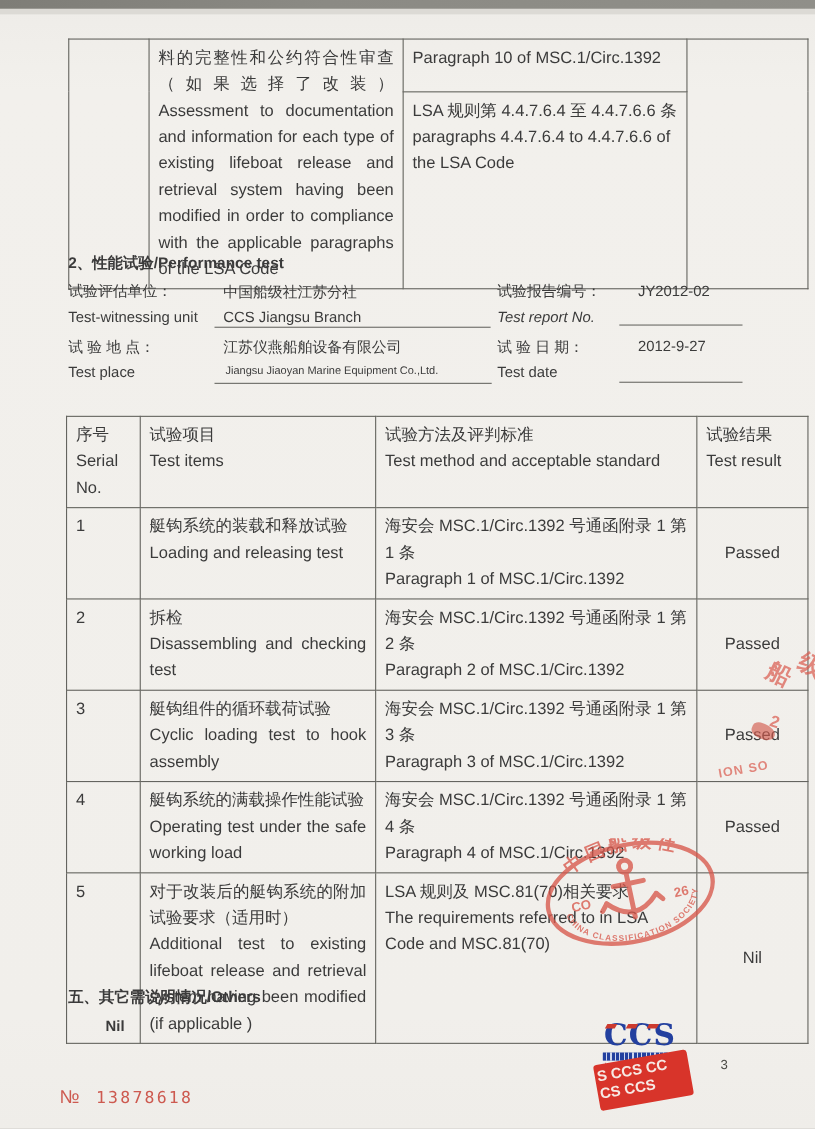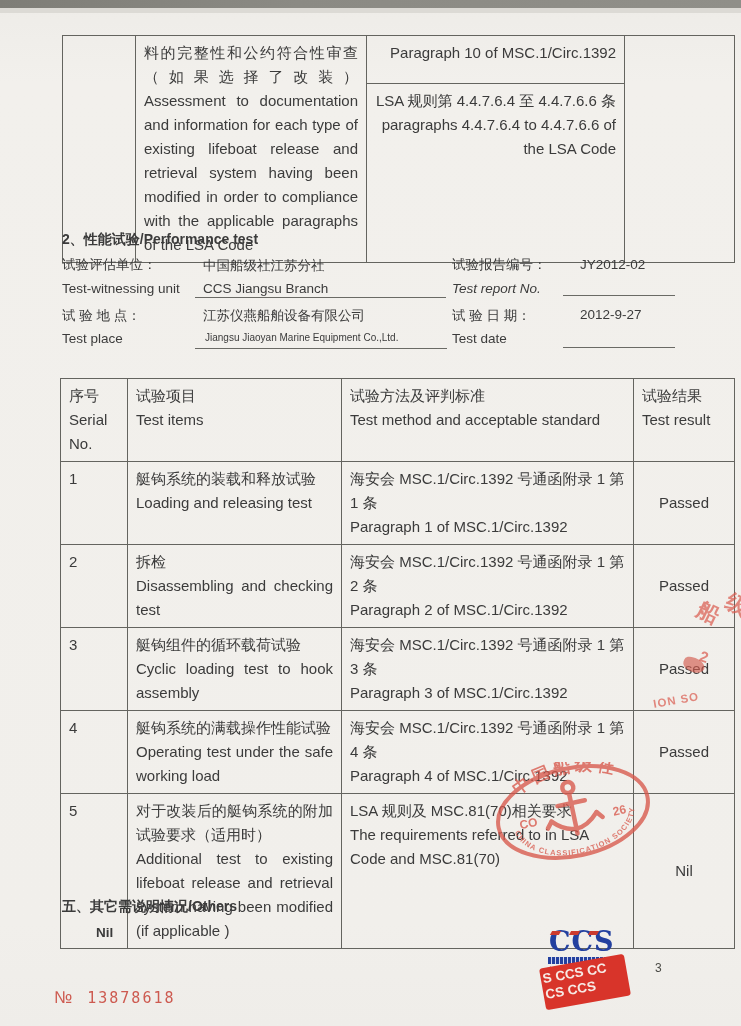--- a/index.html
+++ b/index.html
@@ -10,21 +10,21 @@
   #top-band{position:absolute;left:0;top:0;width:741px;height:8px;
         background:linear-gradient(90deg,#7e7d77,#8b8a84 40%,#908f89);}
   #top-band2{position:absolute;left:0;top:8px;width:741px;height:5px;background:#c9c7c1;opacity:.5;}
 
   table{border-collapse:collapse;table-layout:fixed;position:absolute;}
   td{border:1px solid #64645f;vertical-align:top;padding:5px 8px;font-size:15px;line-height:24px;overflow:hidden;}
 
   
   #toptable{left:62px;top:35px;width:604px;}
   #toptable .c1{width:56px;}  #toptable .c2{width:214px;}
-  #toptable .c3{width:241px;text-align:right;} #toptable .c4{width:93px;}
+  #toptable .c3{width:241px;} #toptable .c4{width:93px;}
   #toptable tr.r1{height:40px;} #toptable tr.r2{height:150px;}
   .just{text-align:justify;}
 
   
   .abs{position:absolute;white-space:nowrap;}
   .h2head{font-weight:bold;font-size:14px;}
   .flabel,.fvalue{font-size:13.5px;}
   .fline{position:absolute;height:1px;background:#6a6a65;}
 
   

